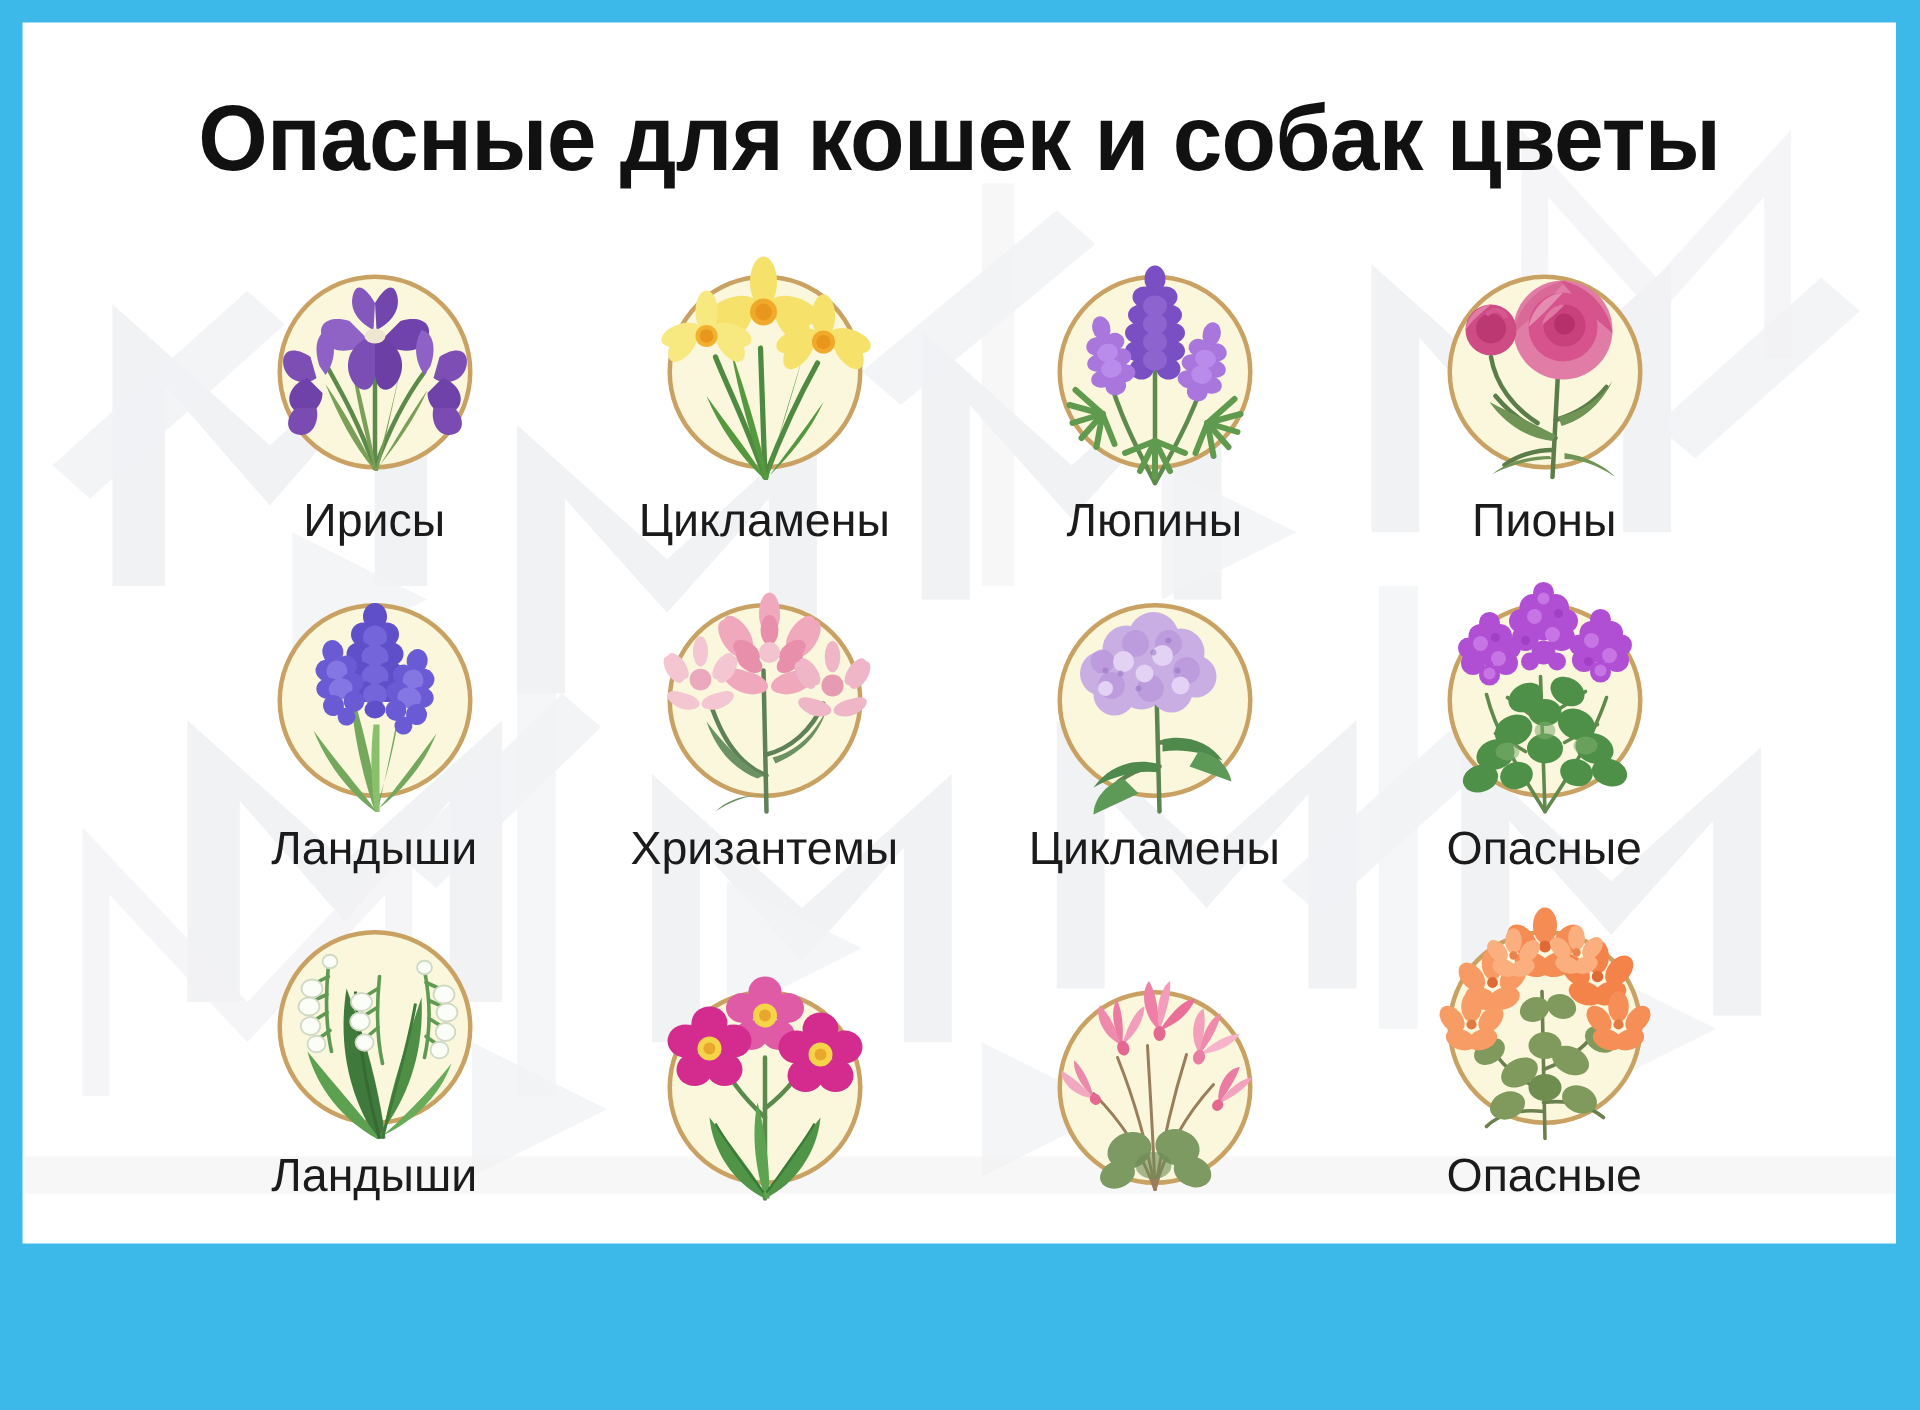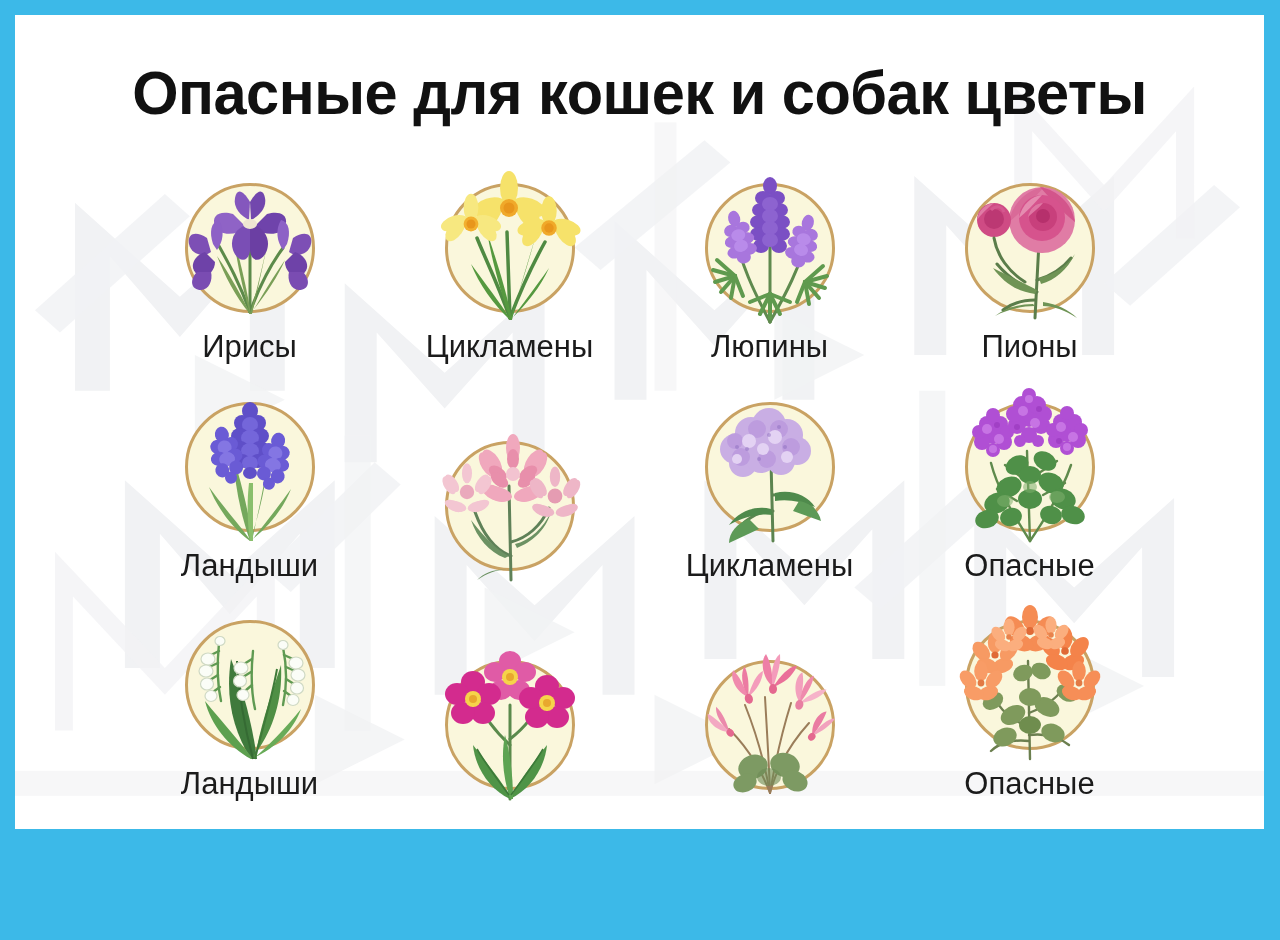--- a/index.html
+++ b/index.html
@@ -526,20 +526,21 @@
                   <ellipse cx="-10" cy="22" rx="7" ry="14" transform="rotate(-145)"></ellipse>
                   <ellipse cx="-23" cy="9" rx="7" ry="14" transform="rotate(-105)"></ellipse>
                   <ellipse cx="-25" cy="-8" rx="7" ry="14" transform="rotate(-65)"></ellipse>
                   <ellipse cx="-16" cy="-21" rx="7" ry="14" transform="rotate(-32)"></ellipse>
                 </g>
                 <circle cx="0" cy="0" r="10" fill="#e59cb2"></circle>
               </g>
             </svg>
           </div>
         </div>
+        <div class="cell-label">Хризантемы</div>
       </div>
 
       <div class="cell">
         <div class="medallion">
           <div class="ring"></div>
           <div class="art">
             <svg viewBox="0 0 166 152">
               <g stroke="#5c8450" stroke-width="3" fill="none" stroke-linecap="round">
                 <path d="M86 150 L84 70"></path>
                   <path d="M86 120 C70 120 56 130 48 142"></path>

